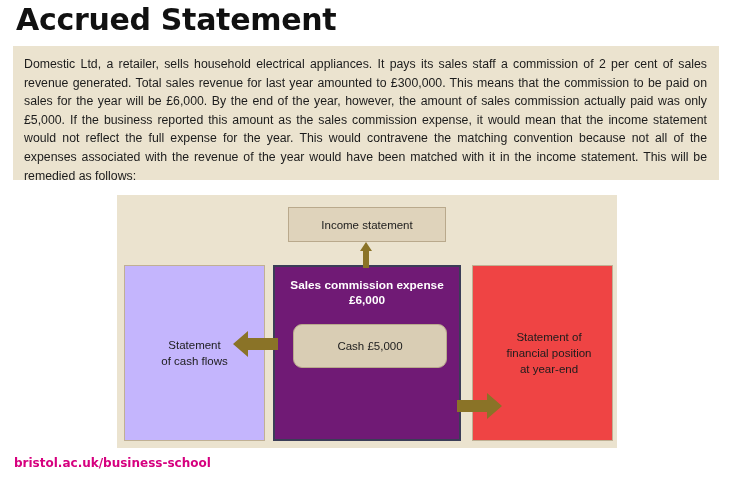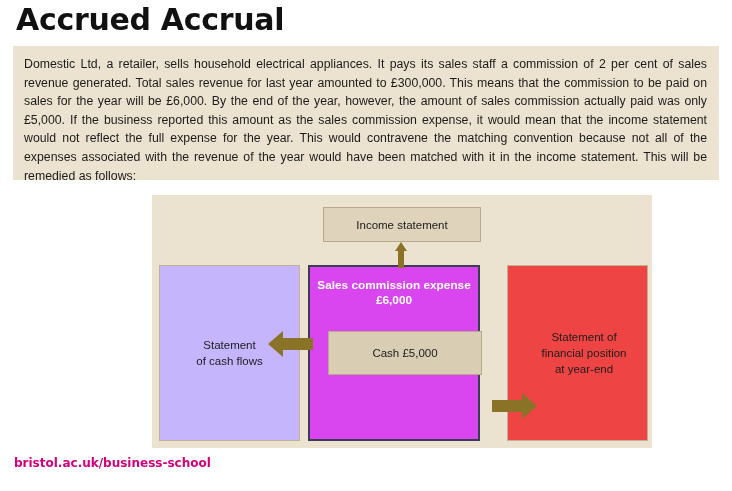--- a/index.html
+++ b/index.html
@@ -47,21 +47,20 @@
     text-justify: inter-word;
     margin: 0;
   }
   .diagram {
     position: absolute;
     left: 117px;
     top: 195px;
     width: 500px;
     height: 253px;
     background: #ebe3cf;
-    margin-left: 35px;
   }
   .node {
     position: absolute;
     box-sizing: border-box;
     display: flex;
     align-items: center;
     justify-content: center;
     text-align: center;
   }
   .income-statement {
@@ -93,23 +92,23 @@
     background: #ef4444;
     border: 1px solid #c0b094;
     font-size: 11.5px;
     color: #1c1c1c;
     line-height: 16px;
     padding-left: 13px;
   }
   .expense-box {
     left: 156px;
     top: 70px;
-    width: 172px;
+    width: 188px;
     height: 176px;
-    background: #d946ef;
+    background: #701a75;
     border: 2px solid #3b3d57;
     display: block;
   }
   .expense-title {
     margin-top: 11px;
     text-align: center;
     color: #ffffff;
     font-size: 11.8px;
     font-weight: bold;
     line-height: 15px;
@@ -120,21 +119,21 @@
     width: 152px;
     height: 42px;
     background: #d9cdb4;
     border: 1px solid #b9a98c;
     display: flex;
     align-items: center;
     justify-content: center;
     font-size: 11.5px;
     color: #1c1c1c;
   }
-  .inner-cash { top: 64px; }
+  .inner-cash { top: 57px; border-radius: 9px; }
   .inner-accrual { top: 122px; }
 
   
   .arrow-up {
     position: absolute;
     left: 243px;
     top: 47px;
     width: 12px;
     height: 26px;
   }
@@ -160,21 +159,21 @@
     font-weight: bold;
     color: #d6007f;
     font-family: "DejaVu Sans", sans-serif;
   }
 </style>
 </head>
 <body>
 
 <div class="page">
 
-  <div class="page-title">Accrued Accrual</div>
+  <div class="page-title">Accrued Statement</div>
 
   <div class="body-box">
     <p class="body-text">Domestic Ltd, a retailer, sells household electrical appliances. It pays its sales staff a commission of 2 per cent of sales revenue generated. Total sales revenue for last year amounted to £300,000. This means that the commission to be paid on sales for the year will be £6,000. By the end of the year, however, the amount of sales commission actually paid was only £5,000. If the business reported this amount as the sales commission expense, it would mean that the income statement would not reflect the full expense for the year. This would contravene the matching convention because not all of the expenses associated with the revenue of the year would have been matched with it in the income statement. This will be remedied as follows:</p>
   </div>
 
   <div class="diagram">
 
     <div class="node income-statement">Income statement</div>
 
     <div class="node cash-flows">

